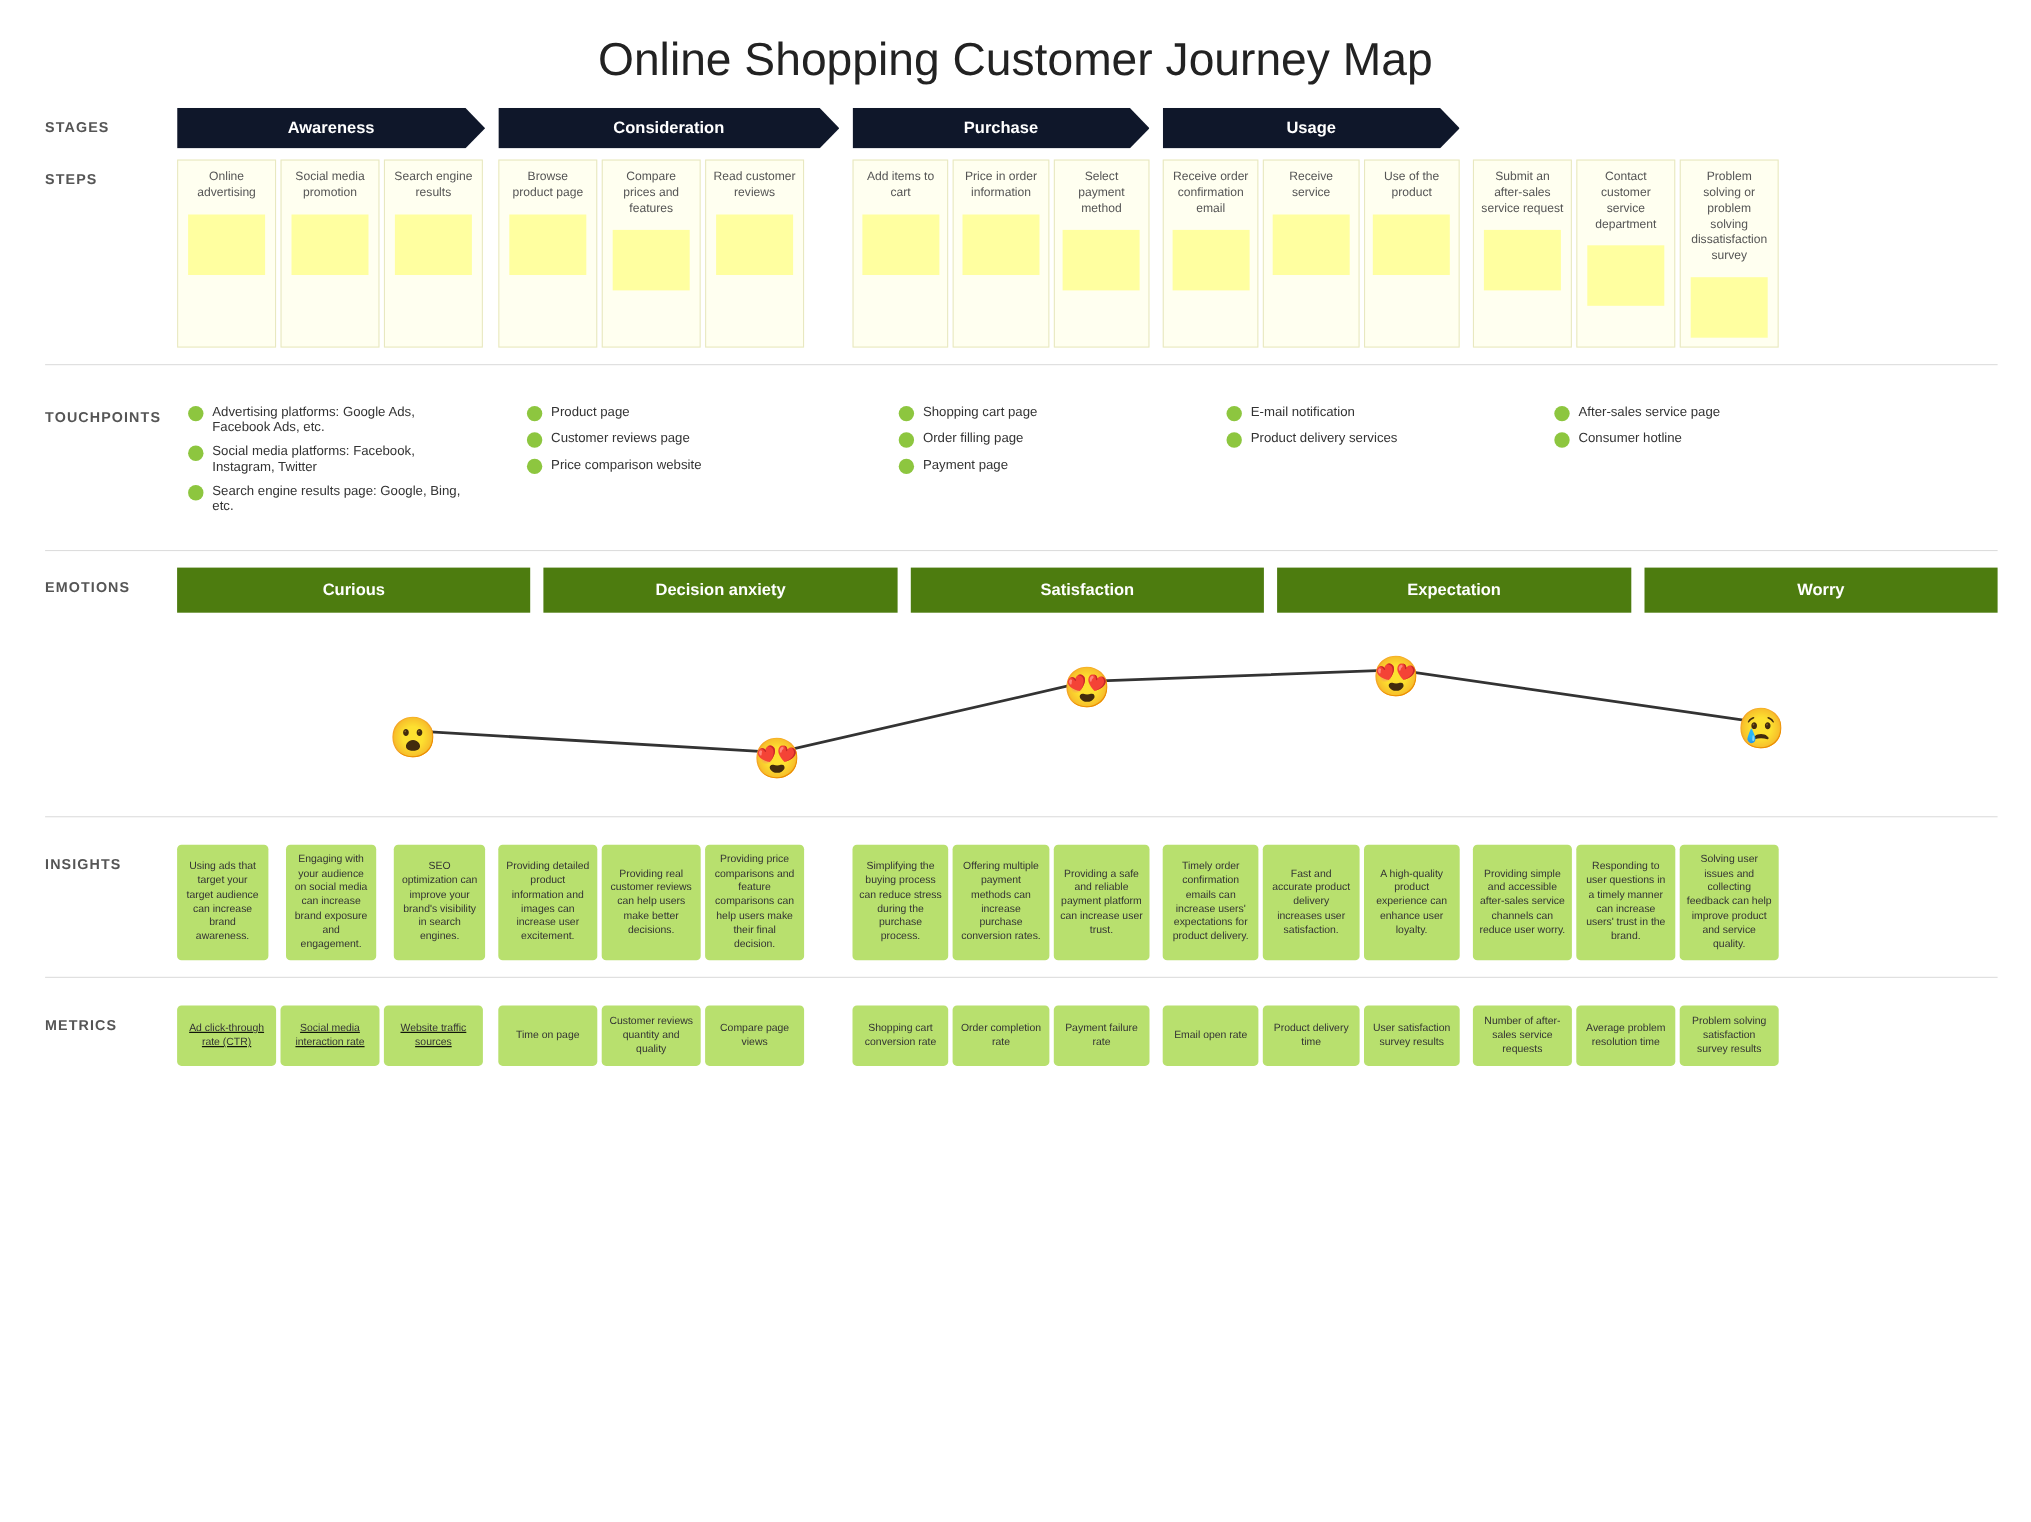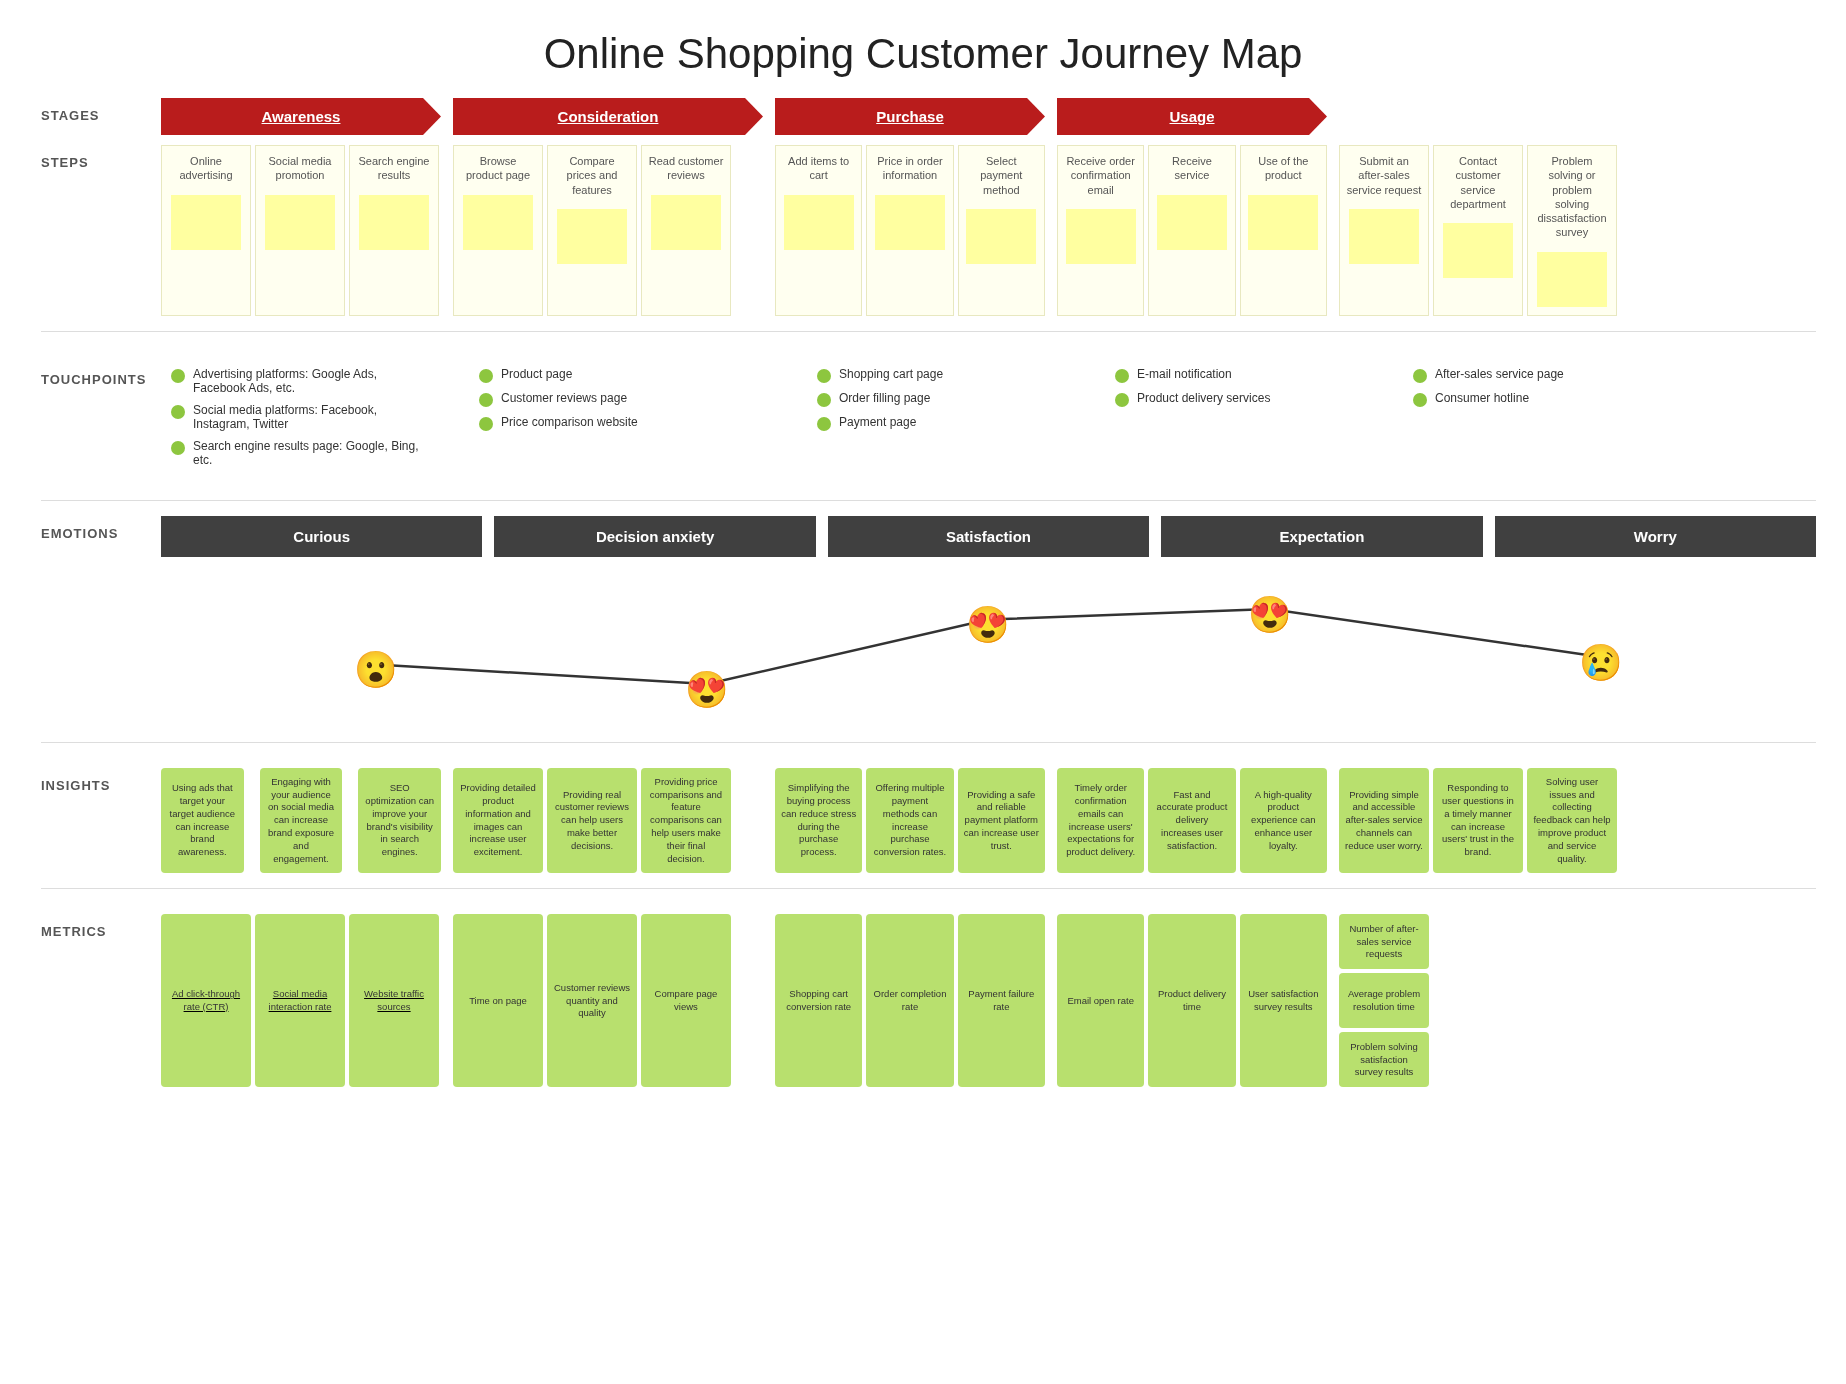--- a/index.html
+++ b/index.html
@@ -43,29 +43,28 @@
     }
     .stages-content {
       display: flex;
       gap: 4px;
       flex: 1;
     }
     .stage-arrow {
       display: flex;
       align-items: center;
       justify-content: center;
-      background: #b91c1c;
+      background: #0f172a;
       color: #fff;
       font-weight: 700;
       font-size: 15px;
       padding: 10px 8px;
       position: relative;
       clip-path: polygon(0 0, calc(100% - 18px) 0, 100% 50%, calc(100% - 18px) 100%, 0 100%);
       text-align: center;
-      text-decoration: underline;
     }
 
     
     .steps-row {
       margin-bottom: 10px;
     }
     .steps-content {
       display: flex;
       gap: 4px;
       flex: 1;
@@ -131,21 +130,21 @@
     
     .emotions-row {
       margin-bottom: 10px;
     }
     .emotions-content {
       display: flex;
       gap: 4px;
       flex: 1;
     }
     .emotion-box {
-      background: #404040;
+      background: #4d7c0f;
       color: #fff;
       font-weight: 700;
       font-size: 15px;
       text-align: center;
       padding: 12px 8px;
       display: flex;
       align-items: center;
       justify-content: center;
     }
 
@@ -495,21 +494,21 @@
             <div class="metric-card">Order completion rate</div>
             <div class="metric-card">Payment failure rate</div>
           </div>
           <div style="width: 4px;"></div>
           <div style="display: flex; gap: 4px; width: 270px; min-width: 270px;">
             <div class="metric-card">Email open rate</div>
             <div class="metric-card">Product delivery time</div>
             <div class="metric-card">User satisfaction survey results</div>
           </div>
           <div style="width: 4px;"></div>
-          <div style="display: flex; gap: 4px; width: 340px; min-width: 340px; flex-direction: column;">
+          <div style="display: flex; gap: 4px; width: 340px; min-width: 340px;">
             <div class="metric-card">Number of after-sales service requests</div>
             <div class="metric-card">Average problem resolution time</div>
             <div class="metric-card">Problem solving satisfaction survey results</div>
           </div>
         </div>
     </div>
 
   </div>
 </div>
 

